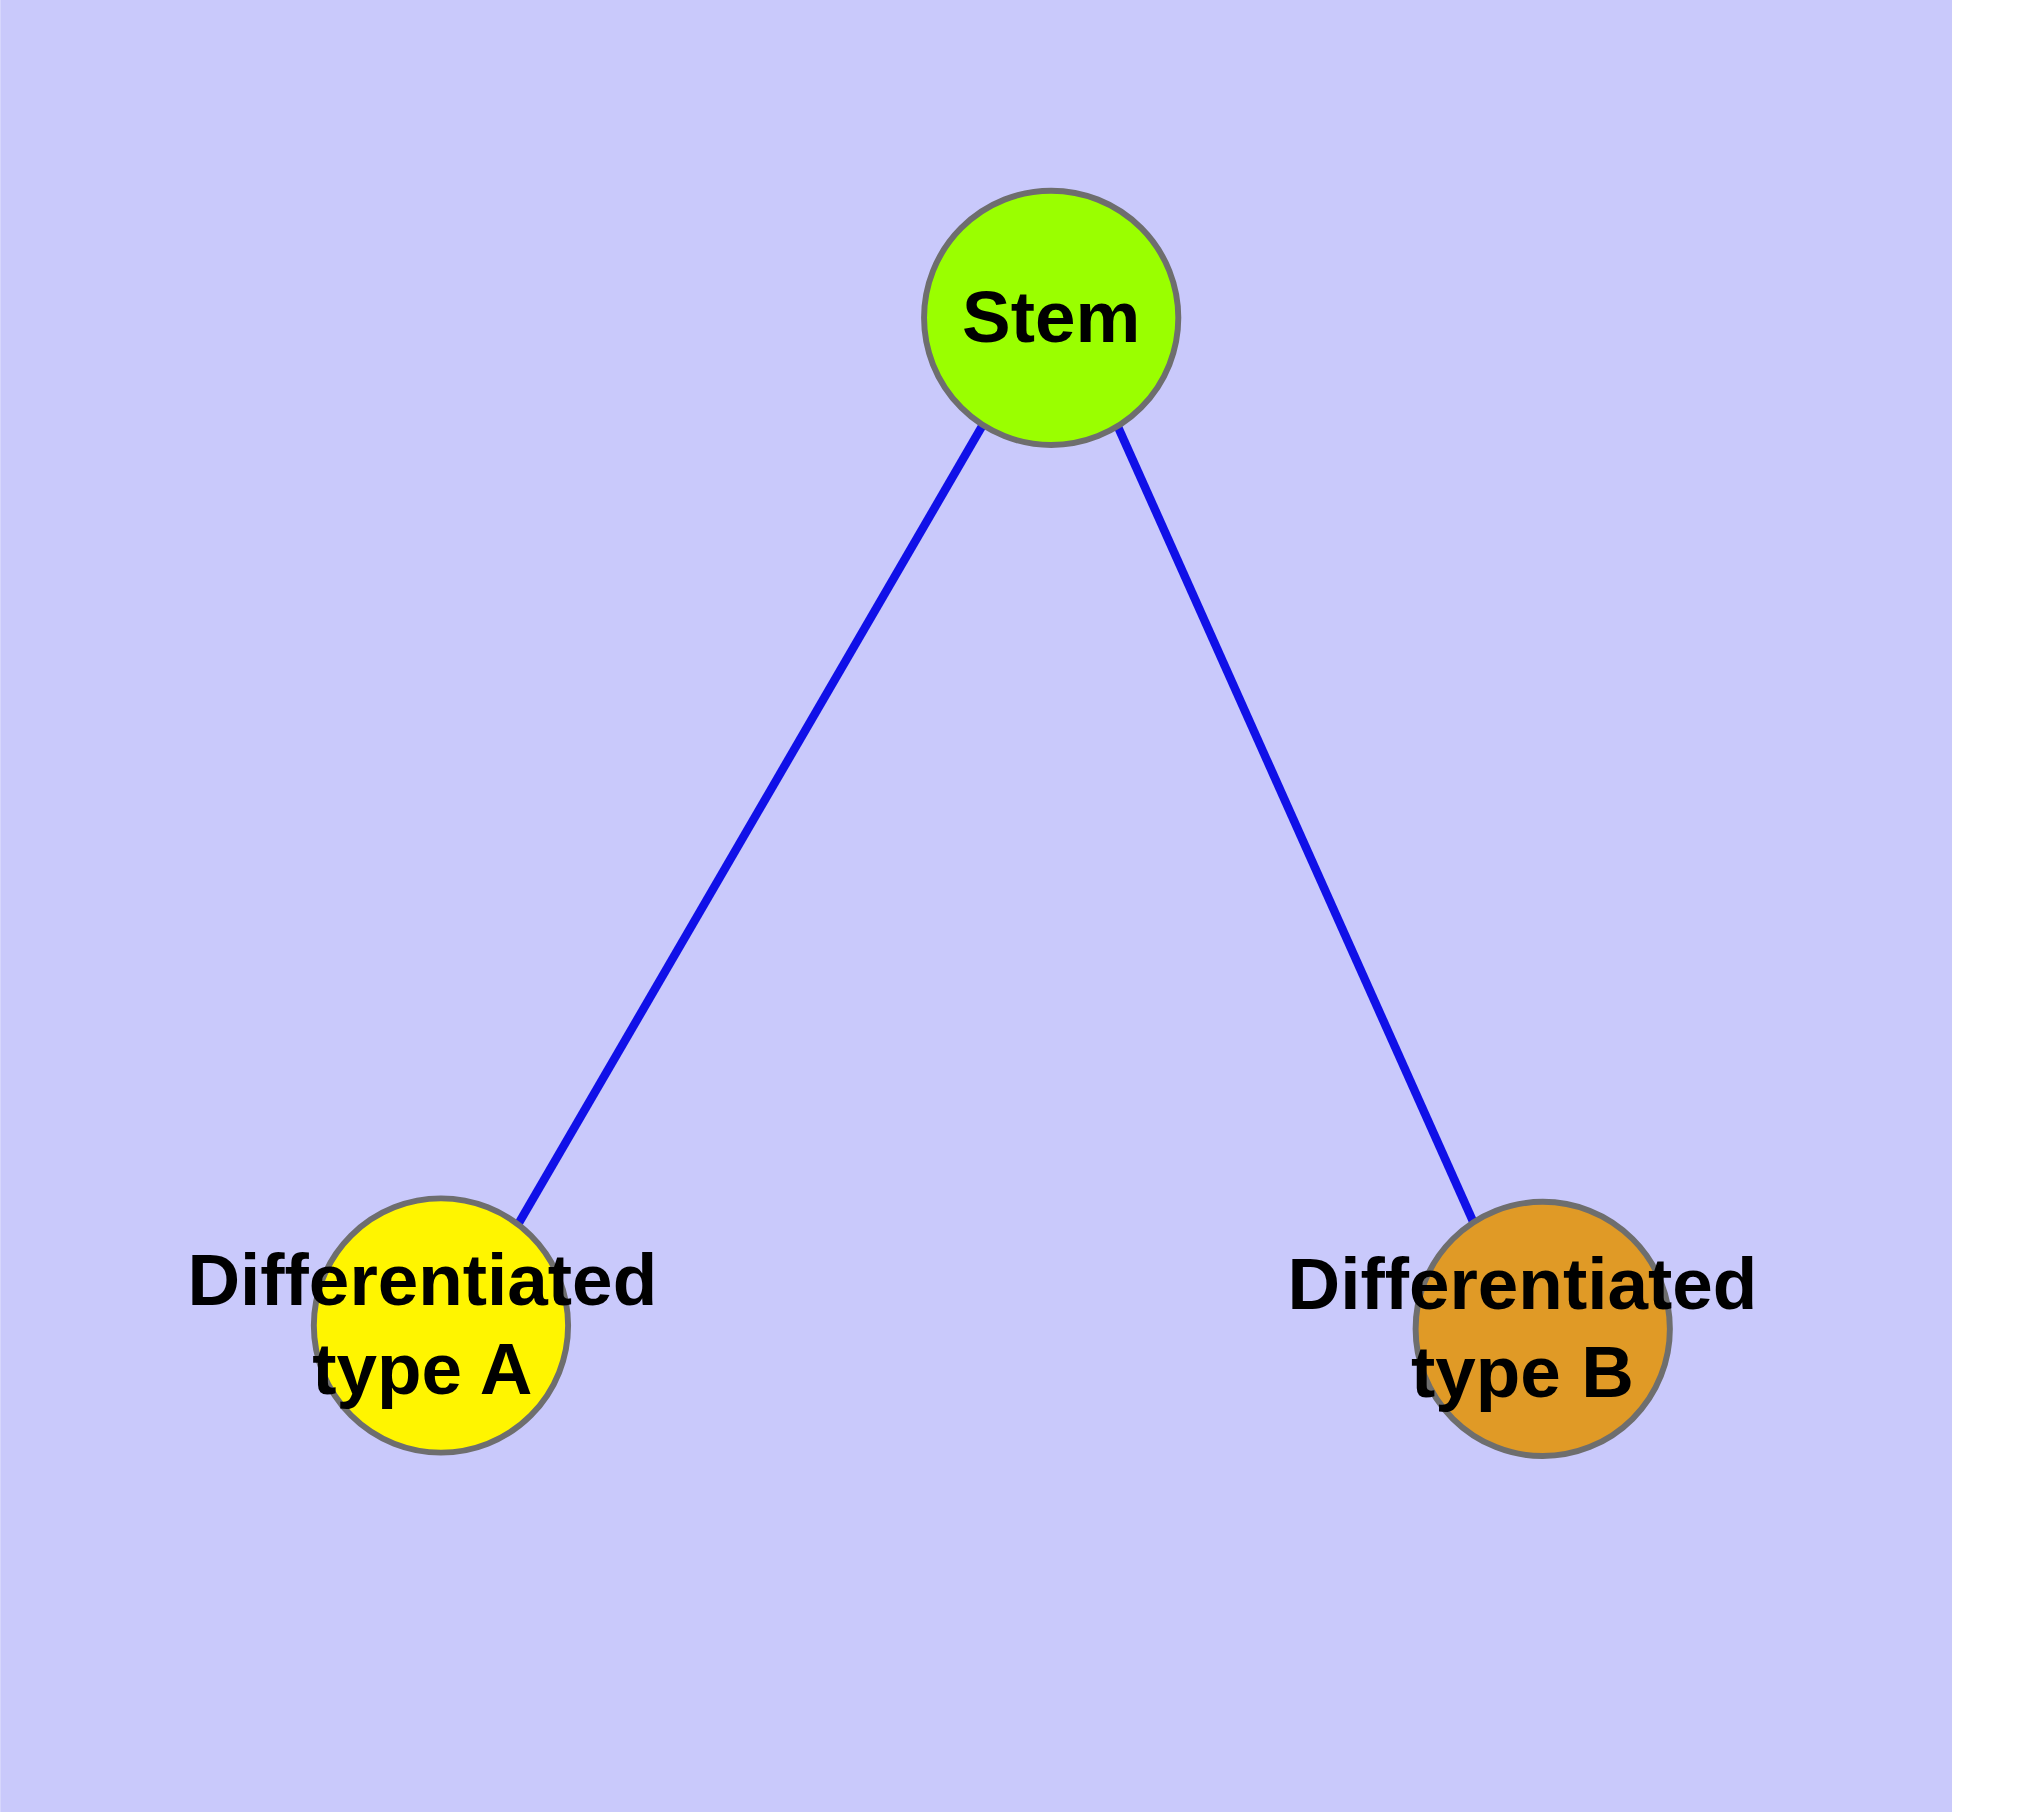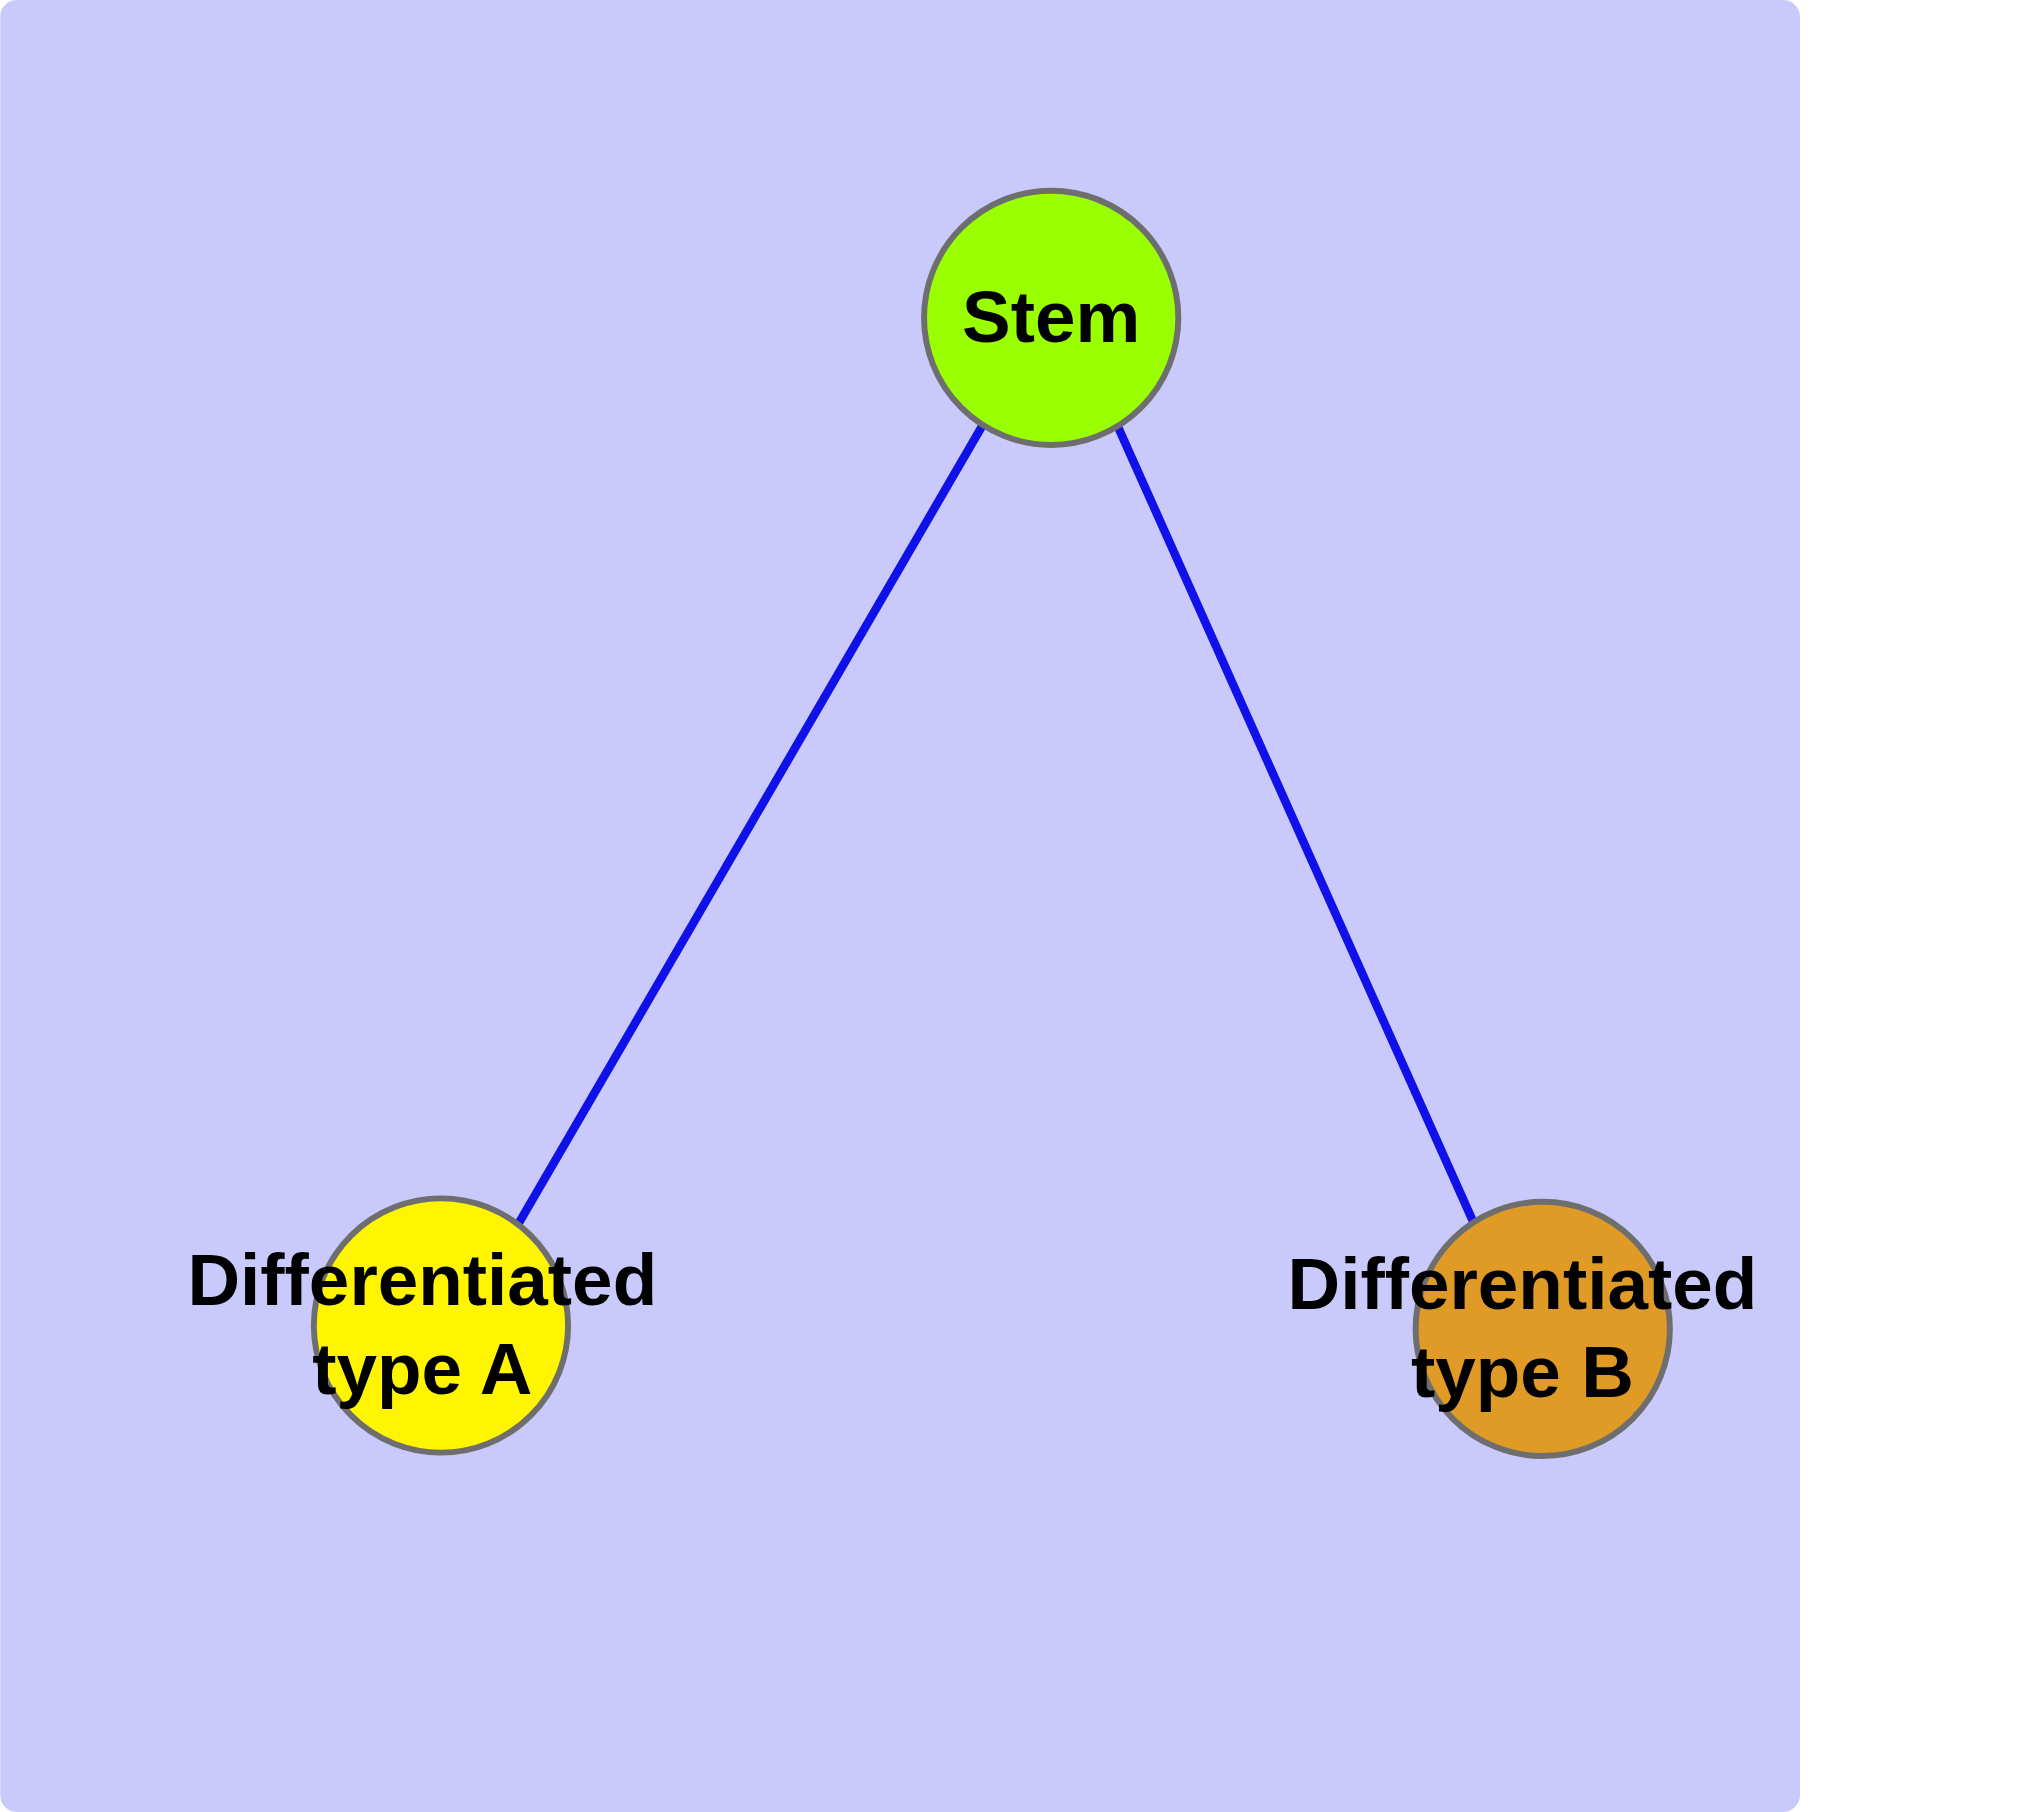--- a/index.html
+++ b/index.html
@@ -26,21 +26,21 @@
   .node-label {
     font-family: "Liberation Sans", sans-serif;
     font-weight: bold;
     fill: #000000;
     paint-order: normal;
   }
 </style>
 </head>
 <body>
 
-<div id="canvas" style="width: 1800px; height: 1812px; border-radius: 17px;">
+<div id="canvas" style="width: 1952px; height: 1812px;">
   <svg id="graph-svg" viewBox="0 0 2384 2138" style="width: 2021px; height: 1812px;">
 
     <rect id="bg-rect" x="0" y="0" width="2384" height="2138" fill="#C9C9FB"></rect>
 
     <g id="edges-layer">
       <line id="edge-stem-a" x1="1159" y1="502" x2="612" y2="1443" stroke="#1010E8" stroke-width="10" stroke-linecap="butt"></line>
       <line id="edge-stem-b" x1="1319" y1="504" x2="1739" y2="1444" stroke="#1010E8" stroke-width="10" stroke-linecap="butt"></line>
     </g>
 
     <g id="nodes-layer">

